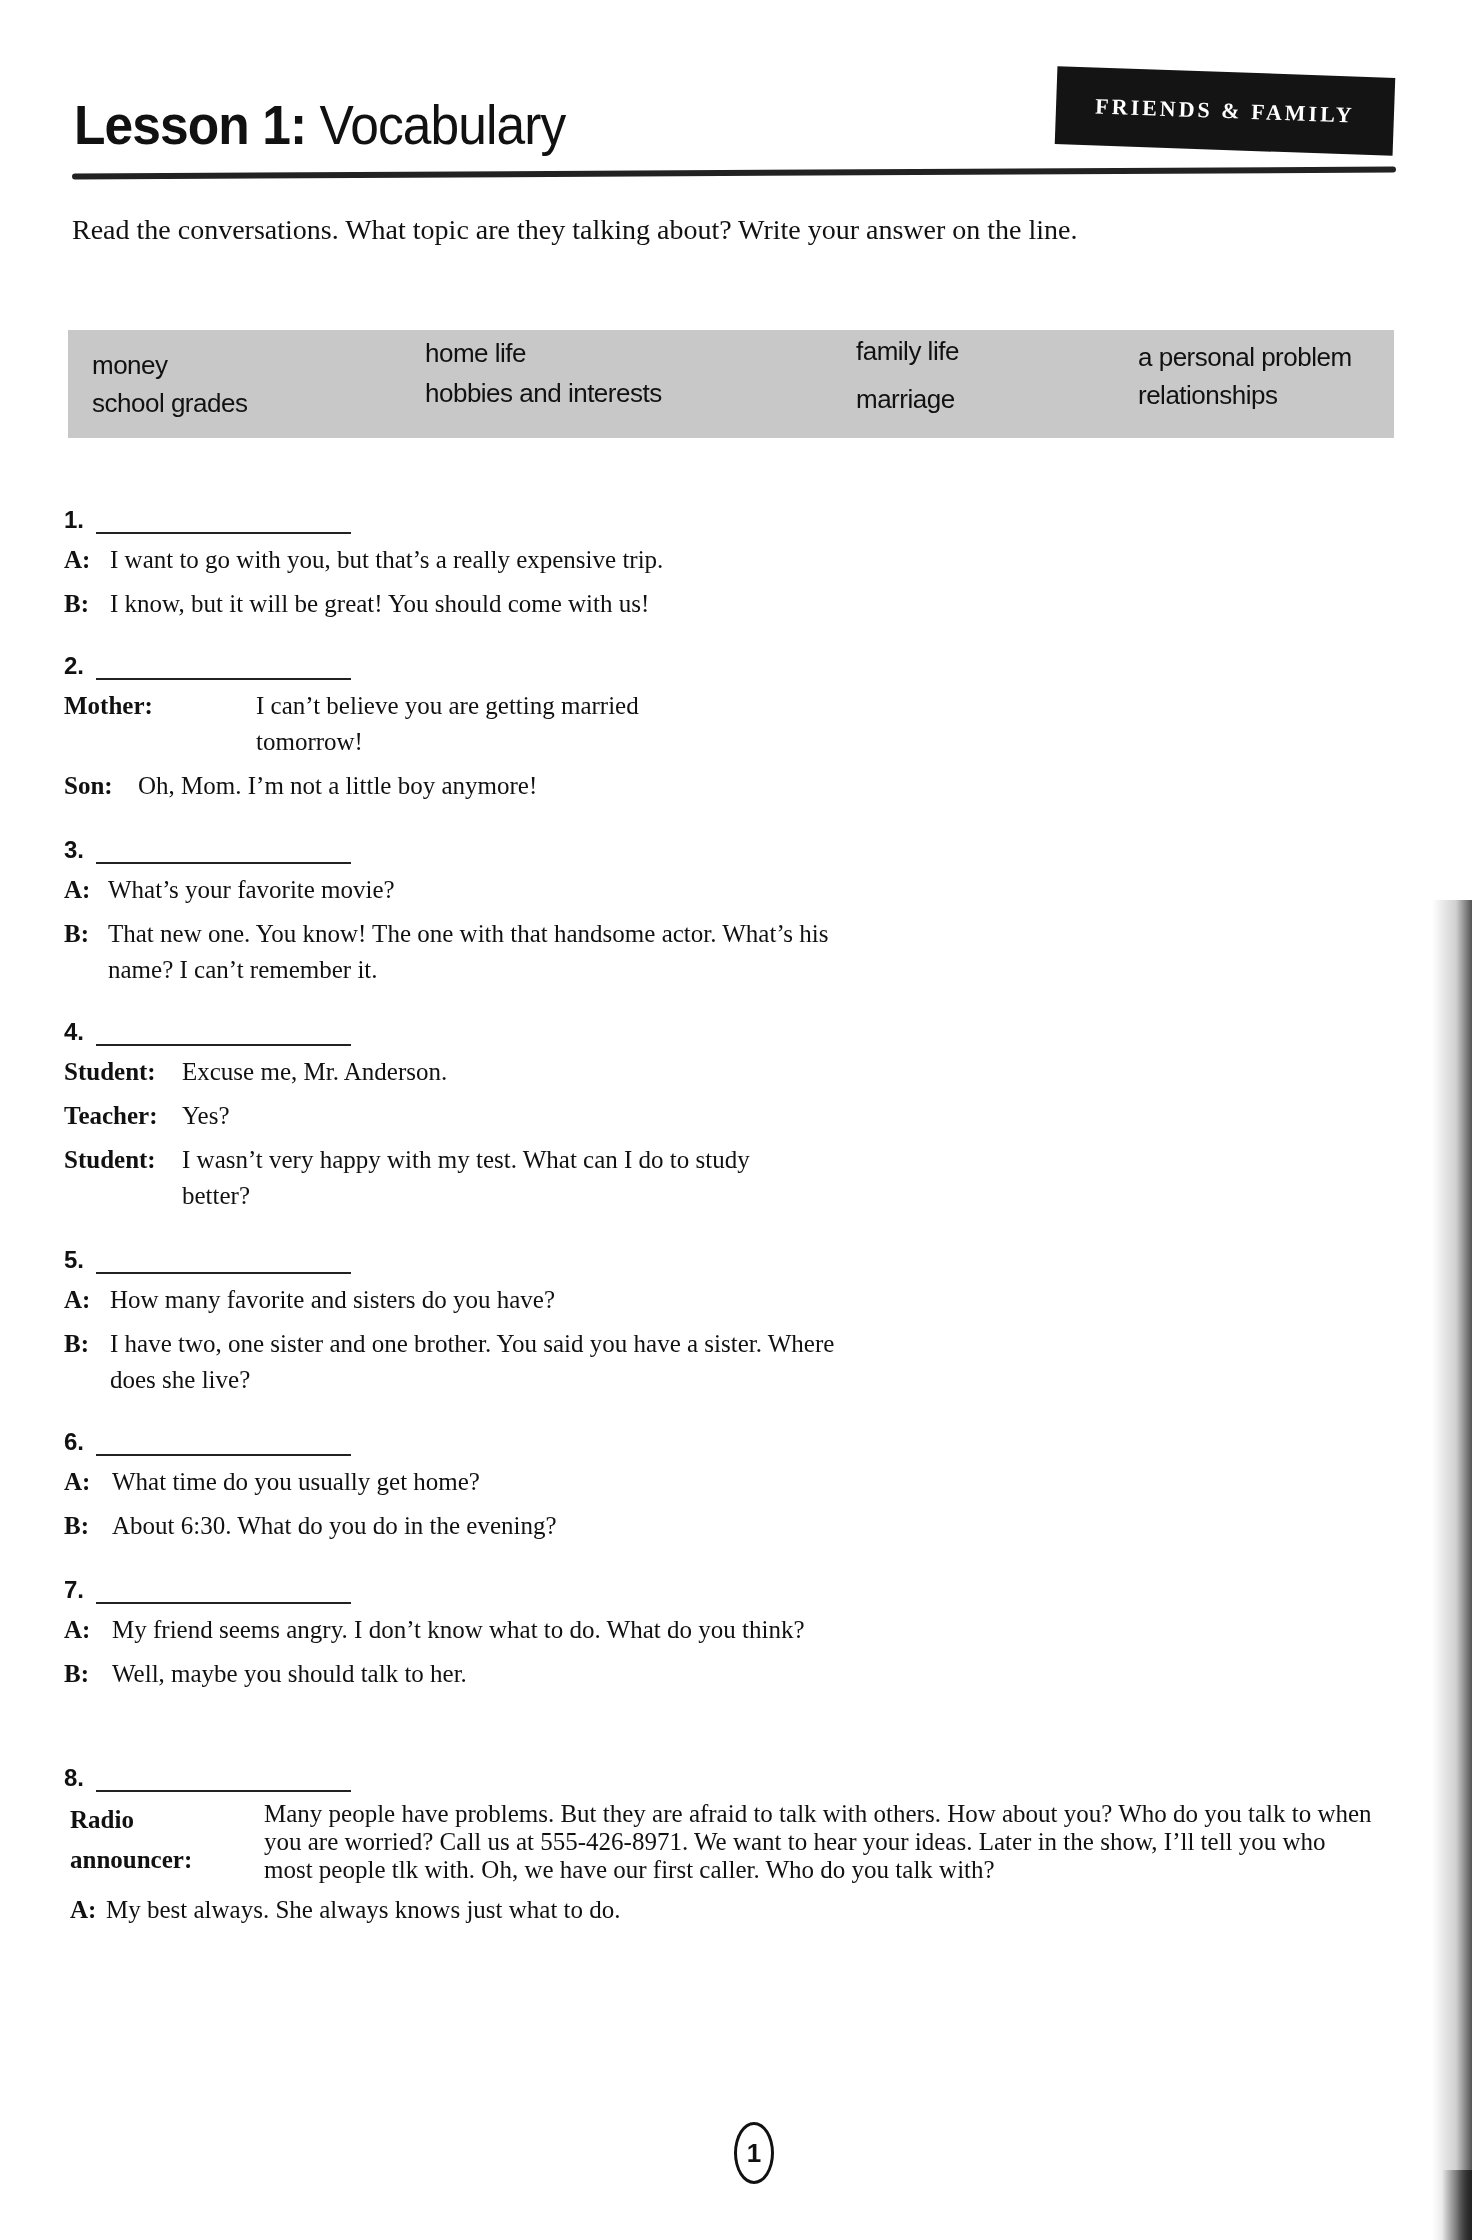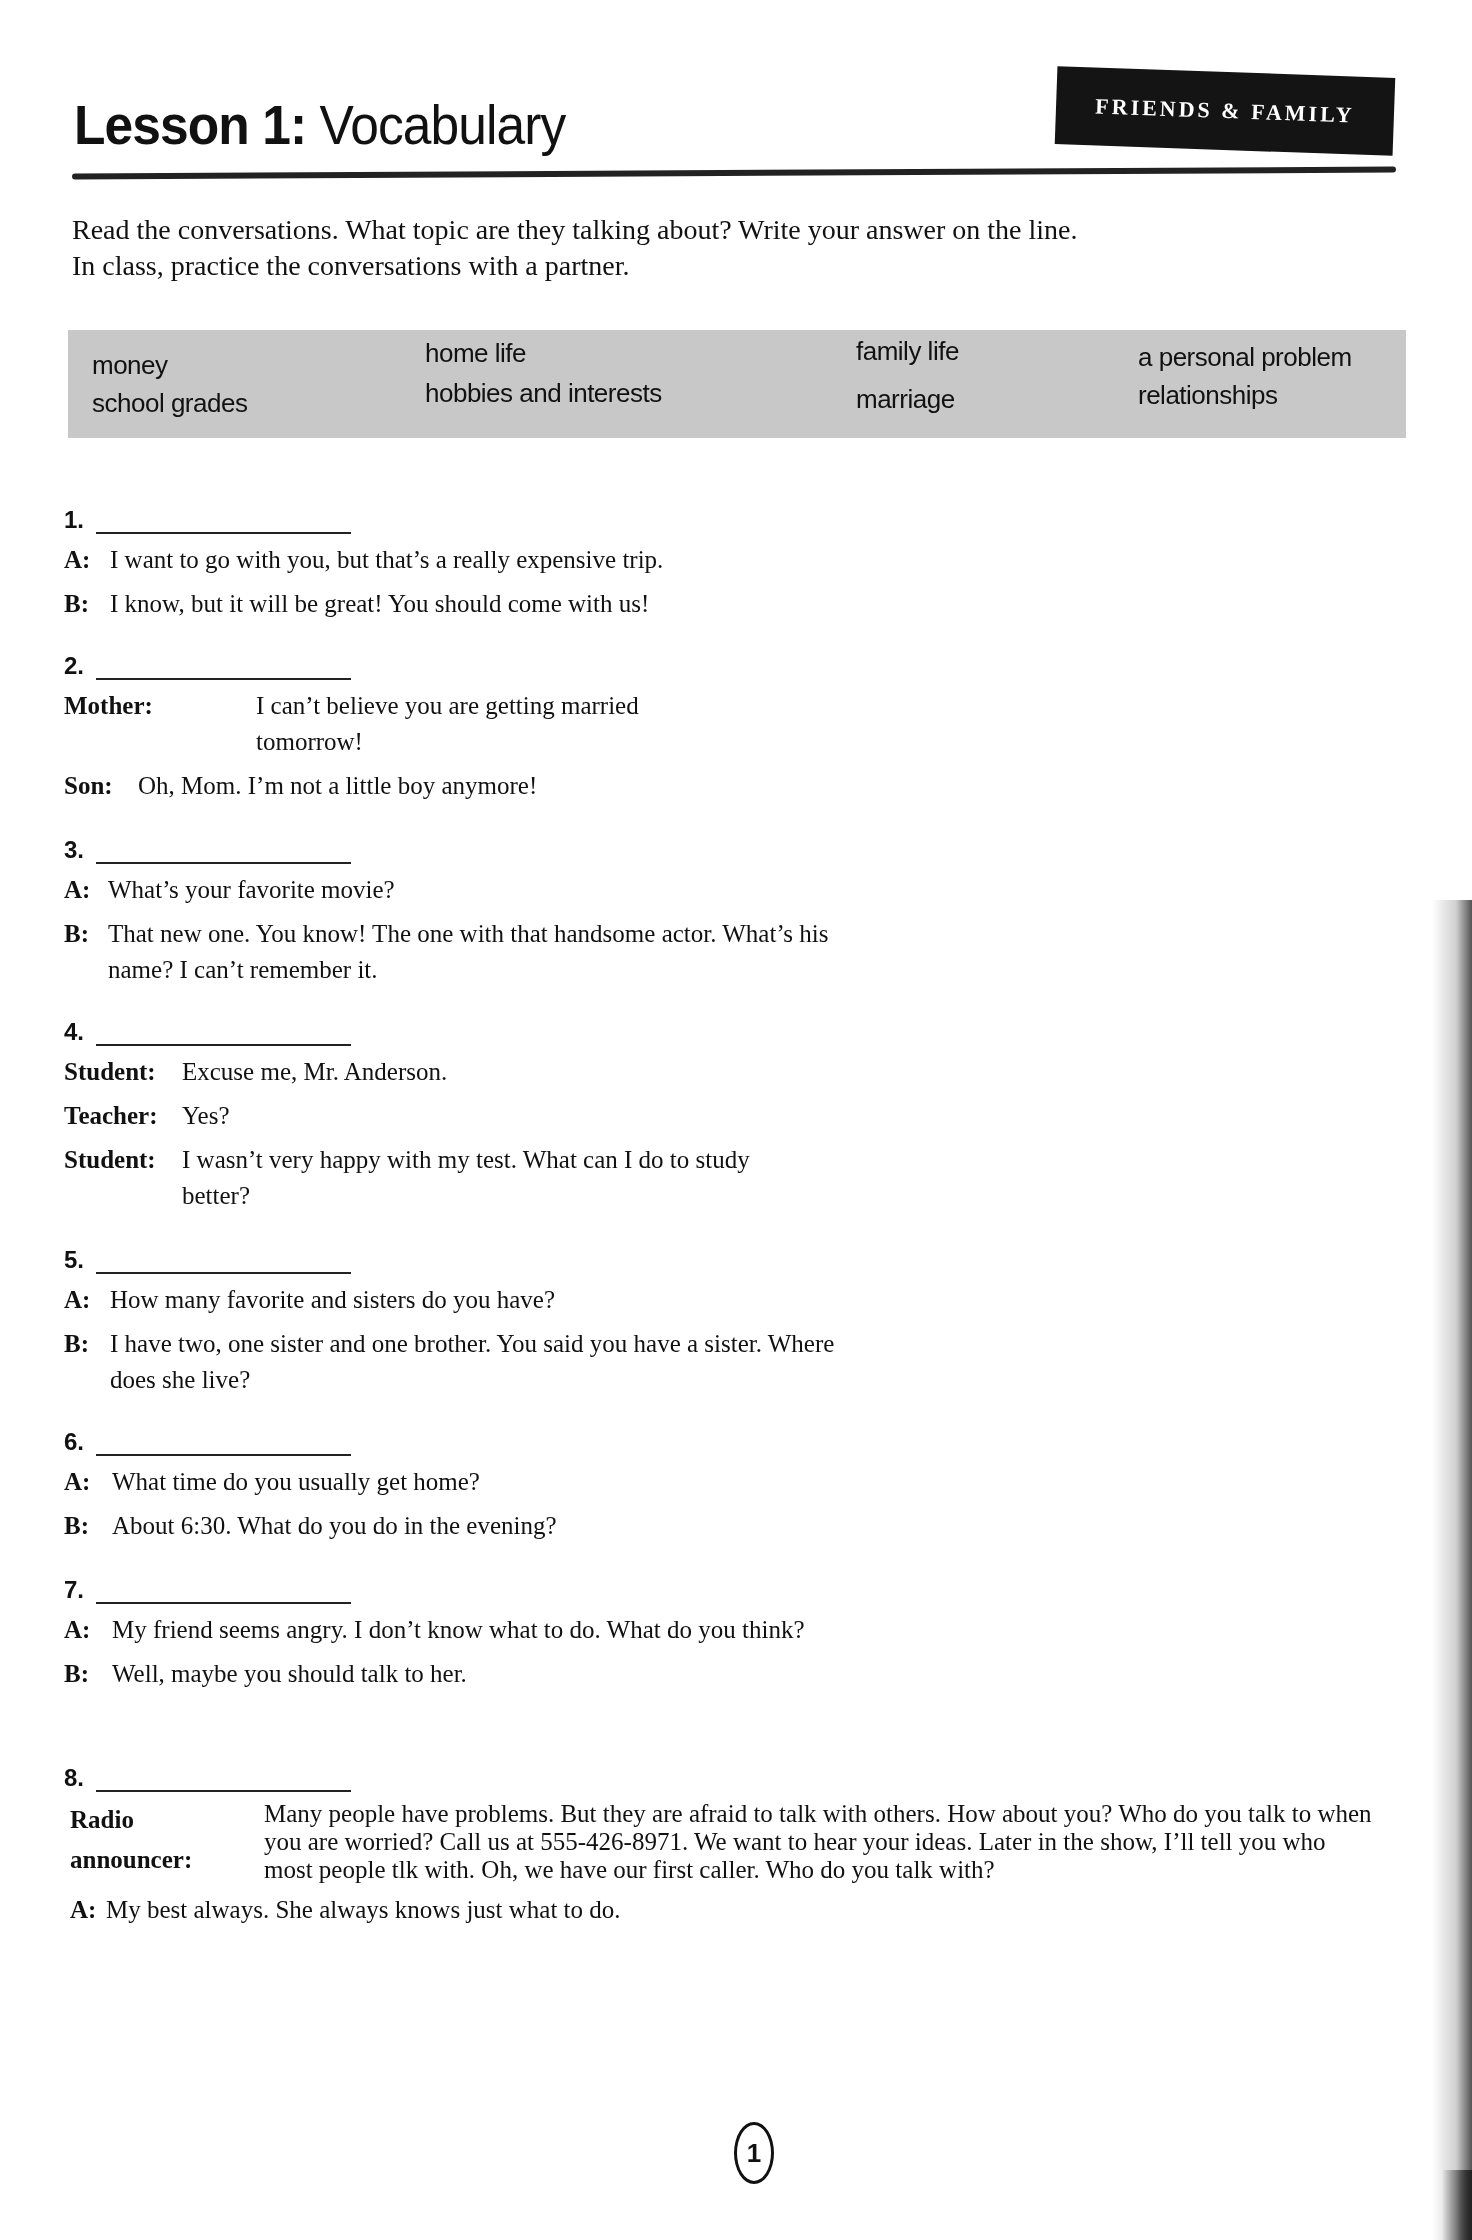--- a/index.html
+++ b/index.html
@@ -36,21 +36,20 @@
   }
   .instructions {
     position: absolute; left: 72px; top: 212px; width: 1100px;
     font-size: 28px; line-height: 36px;
   }
   .word-bank {
     position: absolute; left: 68px; top: 330px; width: 1326px; height: 108px;
     background: #c8c8c8;
     font-family: "Liberation Sans", sans-serif; font-size: 26px;
     letter-spacing: -0.5px;
-    padding-left: 12px;
   }
   .wb-item { position: absolute; }
   .exercise { position: absolute; left: 64px; font-size: 25px; }
   .ex-num {
     font-family: "Liberation Sans", sans-serif; font-weight: 700; font-size: 24px;
     display: flex; align-items: flex-end; height: 34px;
   }
   .blank { display: inline-block; width: 255px; border-bottom: 2px solid #222; margin-left: 12px; height: 20px; }
   .line { display: flex; margin-top: 8px; line-height: 36px; }
   .spk { font-weight: 700; flex: 0 0 auto; }
@@ -67,21 +66,20 @@
 
 <div class="edge-shade"></div>
 <div class="edge-corner"></div>
 
 <div class="title"><b>Lesson 1:</b><span class="light"> Vocabulary</span></div>
 <div class="badge">FRIENDS &amp; FAMILY</div>
 <div class="rule"></div>
 
 <div class="instructions">
   <div>Read the conversations. What topic are they talking about? Write your answer on the line.</div>
-  <div>In class, practice the conversations with a partner.</div>
 </div>
 
 <div class="word-bank">
   <div class="wb-item" style="left:24px;top:20px">money</div>
   <div class="wb-item" style="left:24px;top:58px">school grades</div>
   <div class="wb-item" style="left:357px;top:8px">home life</div>
   <div class="wb-item" style="left:357px;top:48px">hobbies and interests</div>
   <div class="wb-item" style="left:788px;top:6px">family life</div>
   <div class="wb-item" style="left:788px;top:54px">marriage</div>
   <div class="wb-item" style="left:1070px;top:12px">a personal problem</div>

